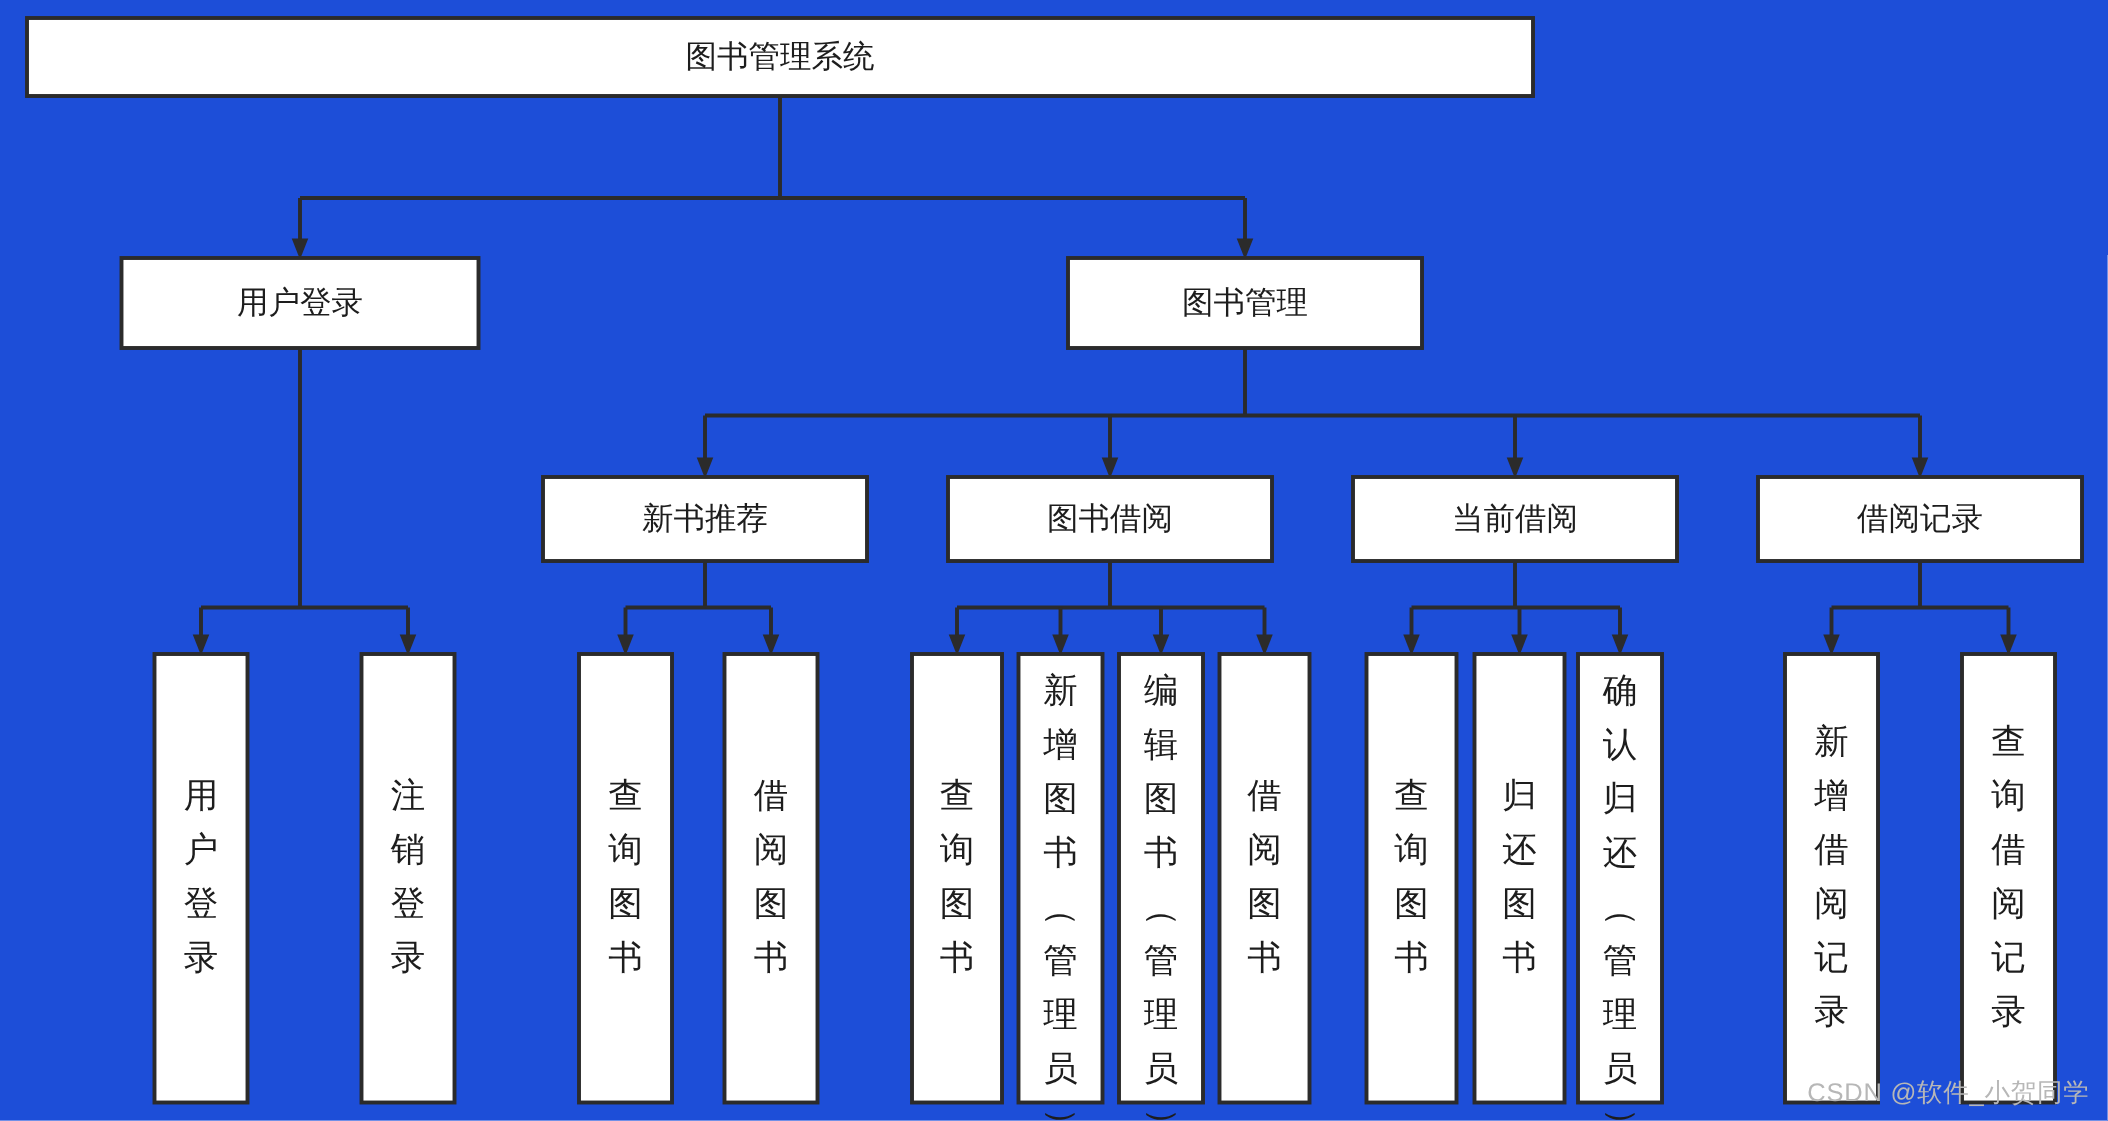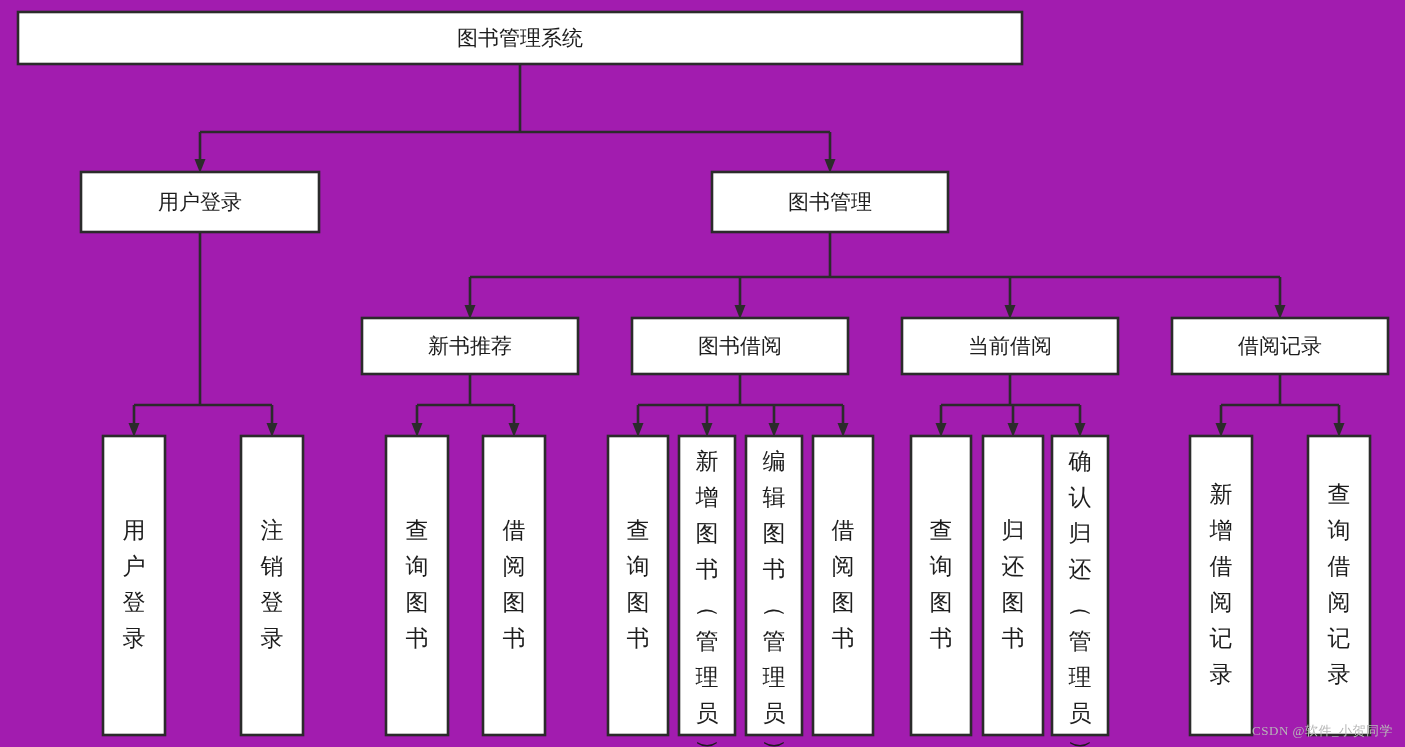--- a/index.html
+++ b/index.html
@@ -10,21 +10,21 @@
   body {
     width: 1405px;
     height: 747px;
     font-family: "DejaVu Sans", "Liberation Sans", sans-serif;
     overflow: hidden;
   }
   #diagram-root {
     position: relative;
     width: 1405px;
     height: 747px;
-    background: #a21caf;
+    background: #1d4ed8;
   }
   svg.canvas {
     position: absolute;
     top: 0;
     left: 0;
     width: 1405px;
     height: 747px;
   }
   .node-box {
     fill: #ffffff;
@@ -53,22 +53,22 @@
     font-family: "DejaVu Sans", "Liberation Sans", sans-serif;
     font-size: 23px;
     fill: #1d1d1d;
     text-anchor: middle;
     dominant-baseline: middle;
   }
   .watermark {
     position: absolute;
     right: 12px;
     bottom: 7px;
-    font-family: Liberation Serif, serif;
-    font-size: 13px;
+    font-family: Liberation Sans, sans-serif;
+    font-size: 17px;
     color: #b7b7b7;
     white-space: nowrap;
     letter-spacing: 0.5px;
   }
 </style>
 </head>
 <body>
 
 <div id="diagram-root">
 

